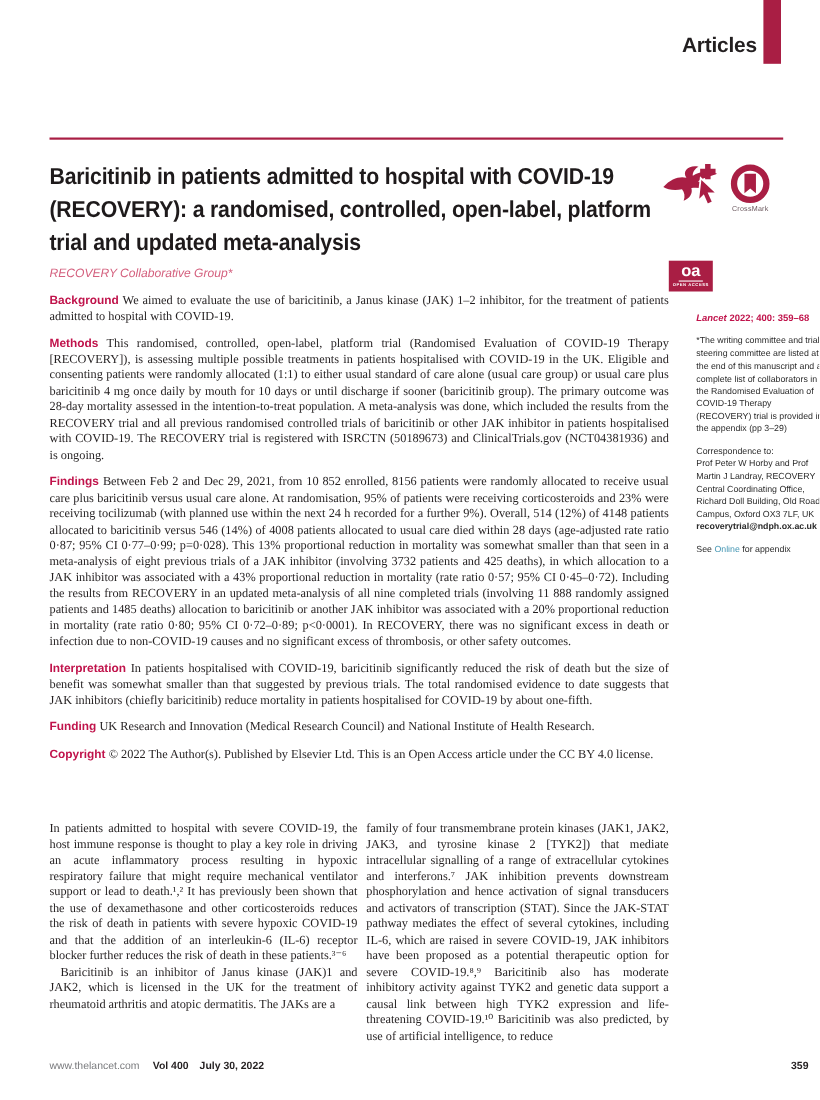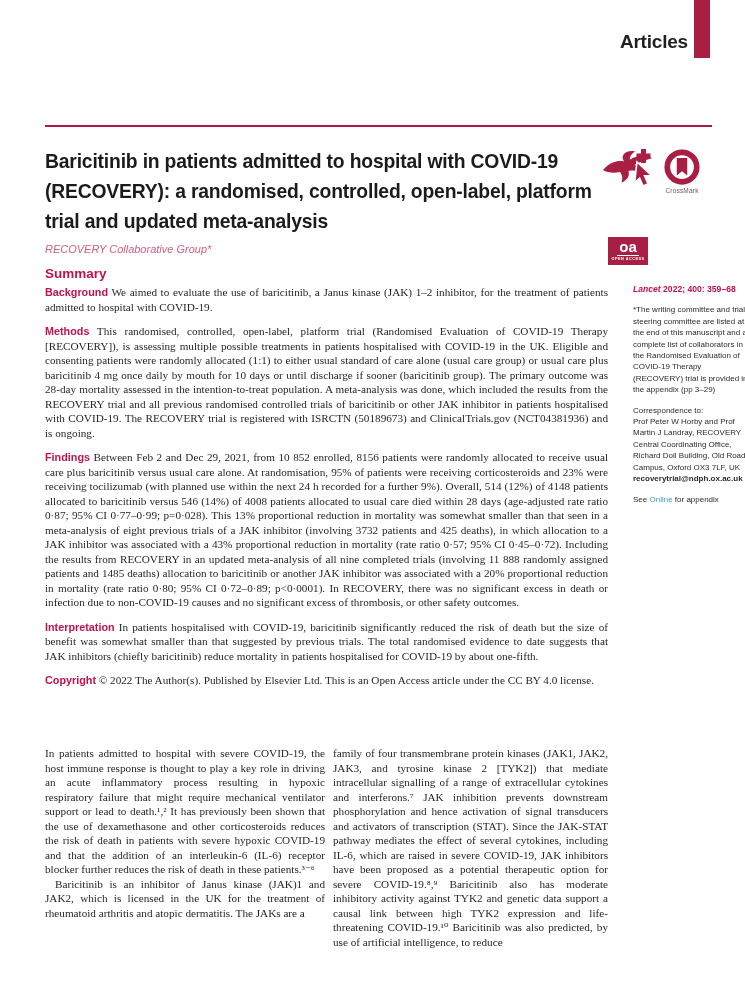--- a/index.html
+++ b/index.html
@@ -139,30 +139,30 @@
   </div>
 
   <div class="author-line">RECOVERY Collaborative Group*</div>
 
   <div class="oa-badge">
     <span class="oa-text">oa</span>
     <div class="oa-sub">OPEN ACCESS</div>
   </div>
 
   <div class="main-col">
-    <div class="sec-heading">Summary</div>
 
     <p class="body-p"><span class="lead-label">Background</span> <span>We aimed to evaluate the use of baricitinib, a Janus kinase (JAK) 1–2 inhibitor, for the treatment of patients admitted to hospital with COVID-19.</span></p>
 
     <p class="body-p"><span class="lead-label">Methods</span> <span>This randomised, controlled, open-label, platform trial (Randomised Evaluation of COVID-19 Therapy [RECOVERY]), is assessing multiple possible treatments in patients hospitalised with COVID-19 in the UK. Eligible and consenting patients were randomly allocated (1:1) to either usual standard of care alone (usual care group) or usual care plus baricitinib 4 mg once daily by mouth for 10 days or until discharge if sooner (baricitinib group). The primary outcome was 28-day mortality assessed in the intention-to-treat population. A meta-analysis was done, which included the results from the RECOVERY trial and all previous randomised controlled trials of baricitinib or other JAK inhibitor in patients hospitalised with COVID-19. The RECOVERY trial is registered with ISRCTN (50189673) and ClinicalTrials.gov (NCT04381936) and is ongoing.</span></p>
 
     <p class="body-p"><span class="lead-label">Findings</span> <span>Between Feb 2 and Dec 29, 2021, from 10 852 enrolled, 8156 patients were randomly allocated to receive usual care plus baricitinib versus usual care alone. At randomisation, 95% of patients were receiving corticosteroids and 23% were receiving tocilizumab (with planned use within the next 24 h recorded for a further 9%). Overall, 514 (12%) of 4148 patients allocated to baricitinib versus 546 (14%) of 4008 patients allocated to usual care died within 28 days (age-adjusted rate ratio 0·87; 95% CI 0·77–0·99; p=0·028). This 13% proportional reduction in mortality was somewhat smaller than that seen in a meta-analysis of eight previous trials of a JAK inhibitor (involving 3732 patients and 425 deaths), in which allocation to a JAK inhibitor was associated with a 43% proportional reduction in mortality (rate ratio 0·57; 95% CI 0·45–0·72). Including the results from RECOVERY in an updated meta-analysis of all nine completed trials (involving 11 888 randomly assigned patients and 1485 deaths) allocation to baricitinib or another JAK inhibitor was associated with a 20% proportional reduction in mortality (rate ratio 0·80; 95% CI 0·72–0·89; p&lt;0·0001). In RECOVERY, there was no significant excess in death or infection due to non-COVID-19 causes and no significant excess of thrombosis, or other safety outcomes.</span></p>
 
     <p class="body-p"><span class="lead-label">Interpretation</span> <span>In patients hospitalised with COVID-19, baricitinib significantly reduced the risk of death but the size of benefit was somewhat smaller than that suggested by previous trials. The total randomised evidence to date suggests that JAK inhibitors (chiefly baricitinib) reduce mortality in patients hospitalised for COVID-19 by about one-fifth.</span></p>
 
+    <p class="body-p"><span class="lead-label">Funding</span> <span>UK Research and Innovation (Medical Research Council) and National Institute of Health Research.</span></p>
 
     <p class="body-p"><span class="lead-label">Copyright</span> <span>© 2022 The Author(s). Published by Elsevier Ltd. This is an Open Access article under the CC BY 4.0 license.</span></p>
   </div>
 
   <div class="intro-block">
     <div class="intro-cols">
       <div class="intro-col1">
         <p class="body-p noindent">In patients admitted to hospital with severe COVID-19, the host immune response is thought to play a key role in driving an acute inflammatory process resulting in hypoxic respiratory failure that might require mechanical ventilator support or lead to death.¹,² It has previously been shown that the use of dexamethasone and other corticosteroids reduces the risk of death in patients with severe hypoxic COVID-19 and that the addition of an interleukin-6 (IL-6) receptor blocker further reduces the risk of death in these patients.³⁻⁶</p>
         <p class="body-p indent">Baricitinib is an inhibitor of Janus kinase (JAK)1 and JAK2, which is licensed in the UK for the treatment of rheumatoid arthritis and atopic dermatitis. The JAKs are a</p>
       </div>
@@ -174,14 +174,20 @@
 
   <div class="sidebar">
     <div class="side-citation"><span class="jname">Lancet</span><span> 2022; 400: 359–68</span></div>
     <div class="side-note">*The writing committee and trial steering committee are listed at the end of this manuscript and a complete list of collaborators in the Randomised Evaluation of COVID-19 Therapy (RECOVERY) trial is provided in the appendix (pp 3–29)</div>
     <div class="side-corr-label side-block">Correspondence to:</div>
     <div class="side-block">Prof Peter W Horby and Prof Martin J Landray, RECOVERY Central Coordinating Office, Richard Doll Building, Old Road Campus, Oxford OX3 7LF, UK</div>
     <div class="side-email">recoverytrial@ndph.ox.ac.uk</div>
     <div class="side-online"><span>See </span><span class="online-word">Online</span><span> for appendix</span></div>
   </div>
 
+  <div class="footer">
+    <span class="footer-site">www.thelancet.com</span>
+    <span class="footer-vol">Vol 400</span>
+    <span class="footer-date">July 30, 2022</span>
+    <span class="footer-page">359</span>
+  </div>
 
 </div>
 
 </body></html>

